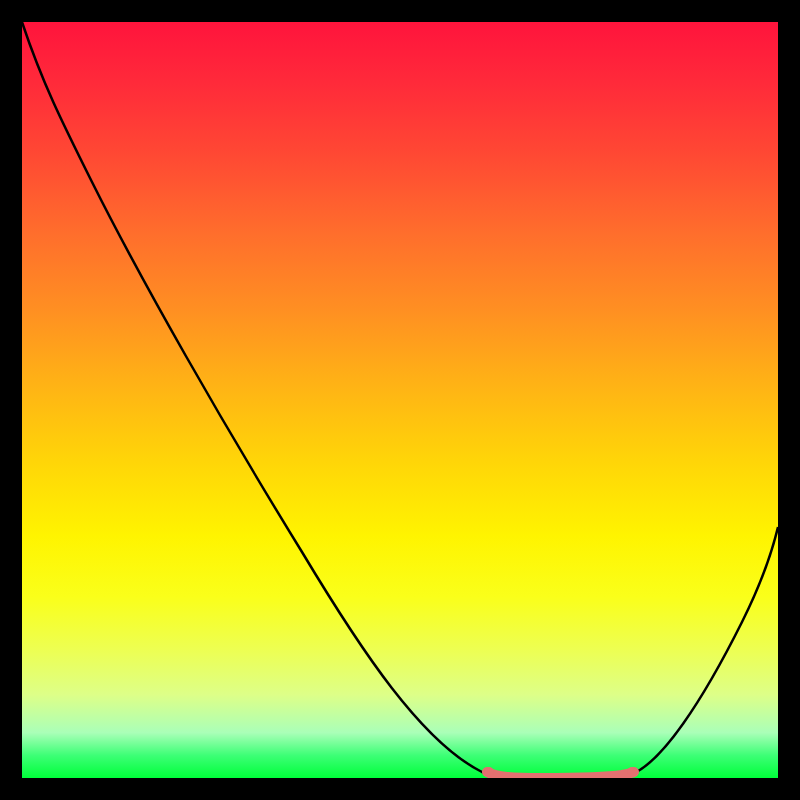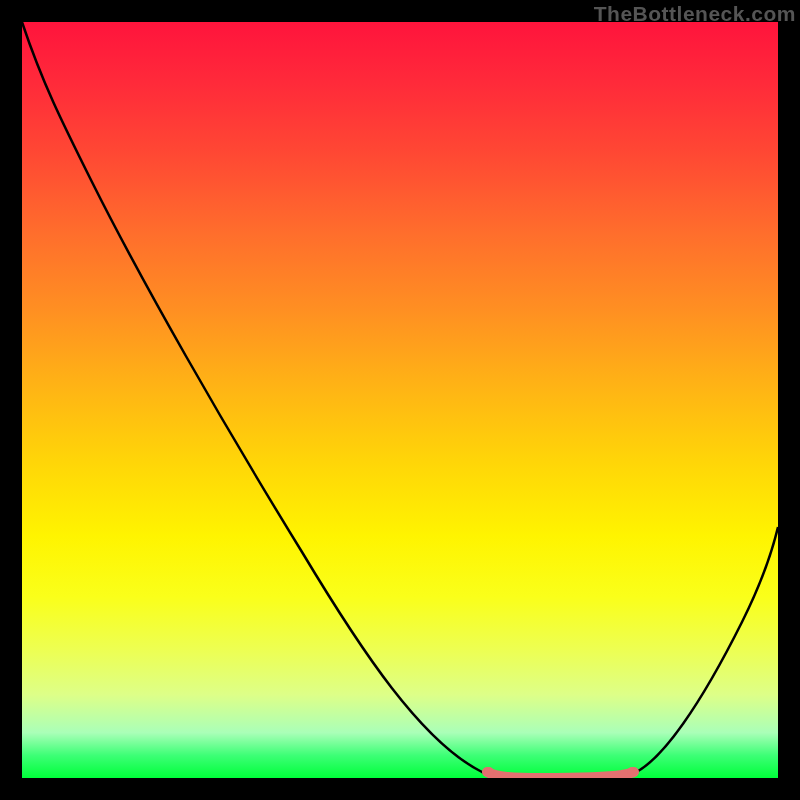--- a/index.html
+++ b/index.html
@@ -22,21 +22,20 @@
     #3dff76 97%,
     #00ff3a 100%
   ); }
   .watermark { position: absolute; right: 4px; top: 2px; color: #555; font-size: 21px; font-weight: bold; letter-spacing: 0.5px; z-index: 10; }
   svg.curve { position: absolute; left: 0; top: 0; width: 100%; height: 100%; }
 </style>
 </head>
 <body>
 
 <div class="container">
-  <div class="watermark">TheBottleneck.com</div>
   <div class="plot-area">
     <div class="gradient-bg"></div>
     <svg class="curve" viewBox="0 0 756 756" preserveAspectRatio="none">
       <path d="M 0 0
                C 20 60, 40 100, 70 160
                C 120 260, 200 400, 280 530
                C 340 630, 400 720, 460 750
                C 480 756, 500 756, 540 756
                C 570 756, 595 756, 610 752
                C 640 740, 680 680, 720 600

